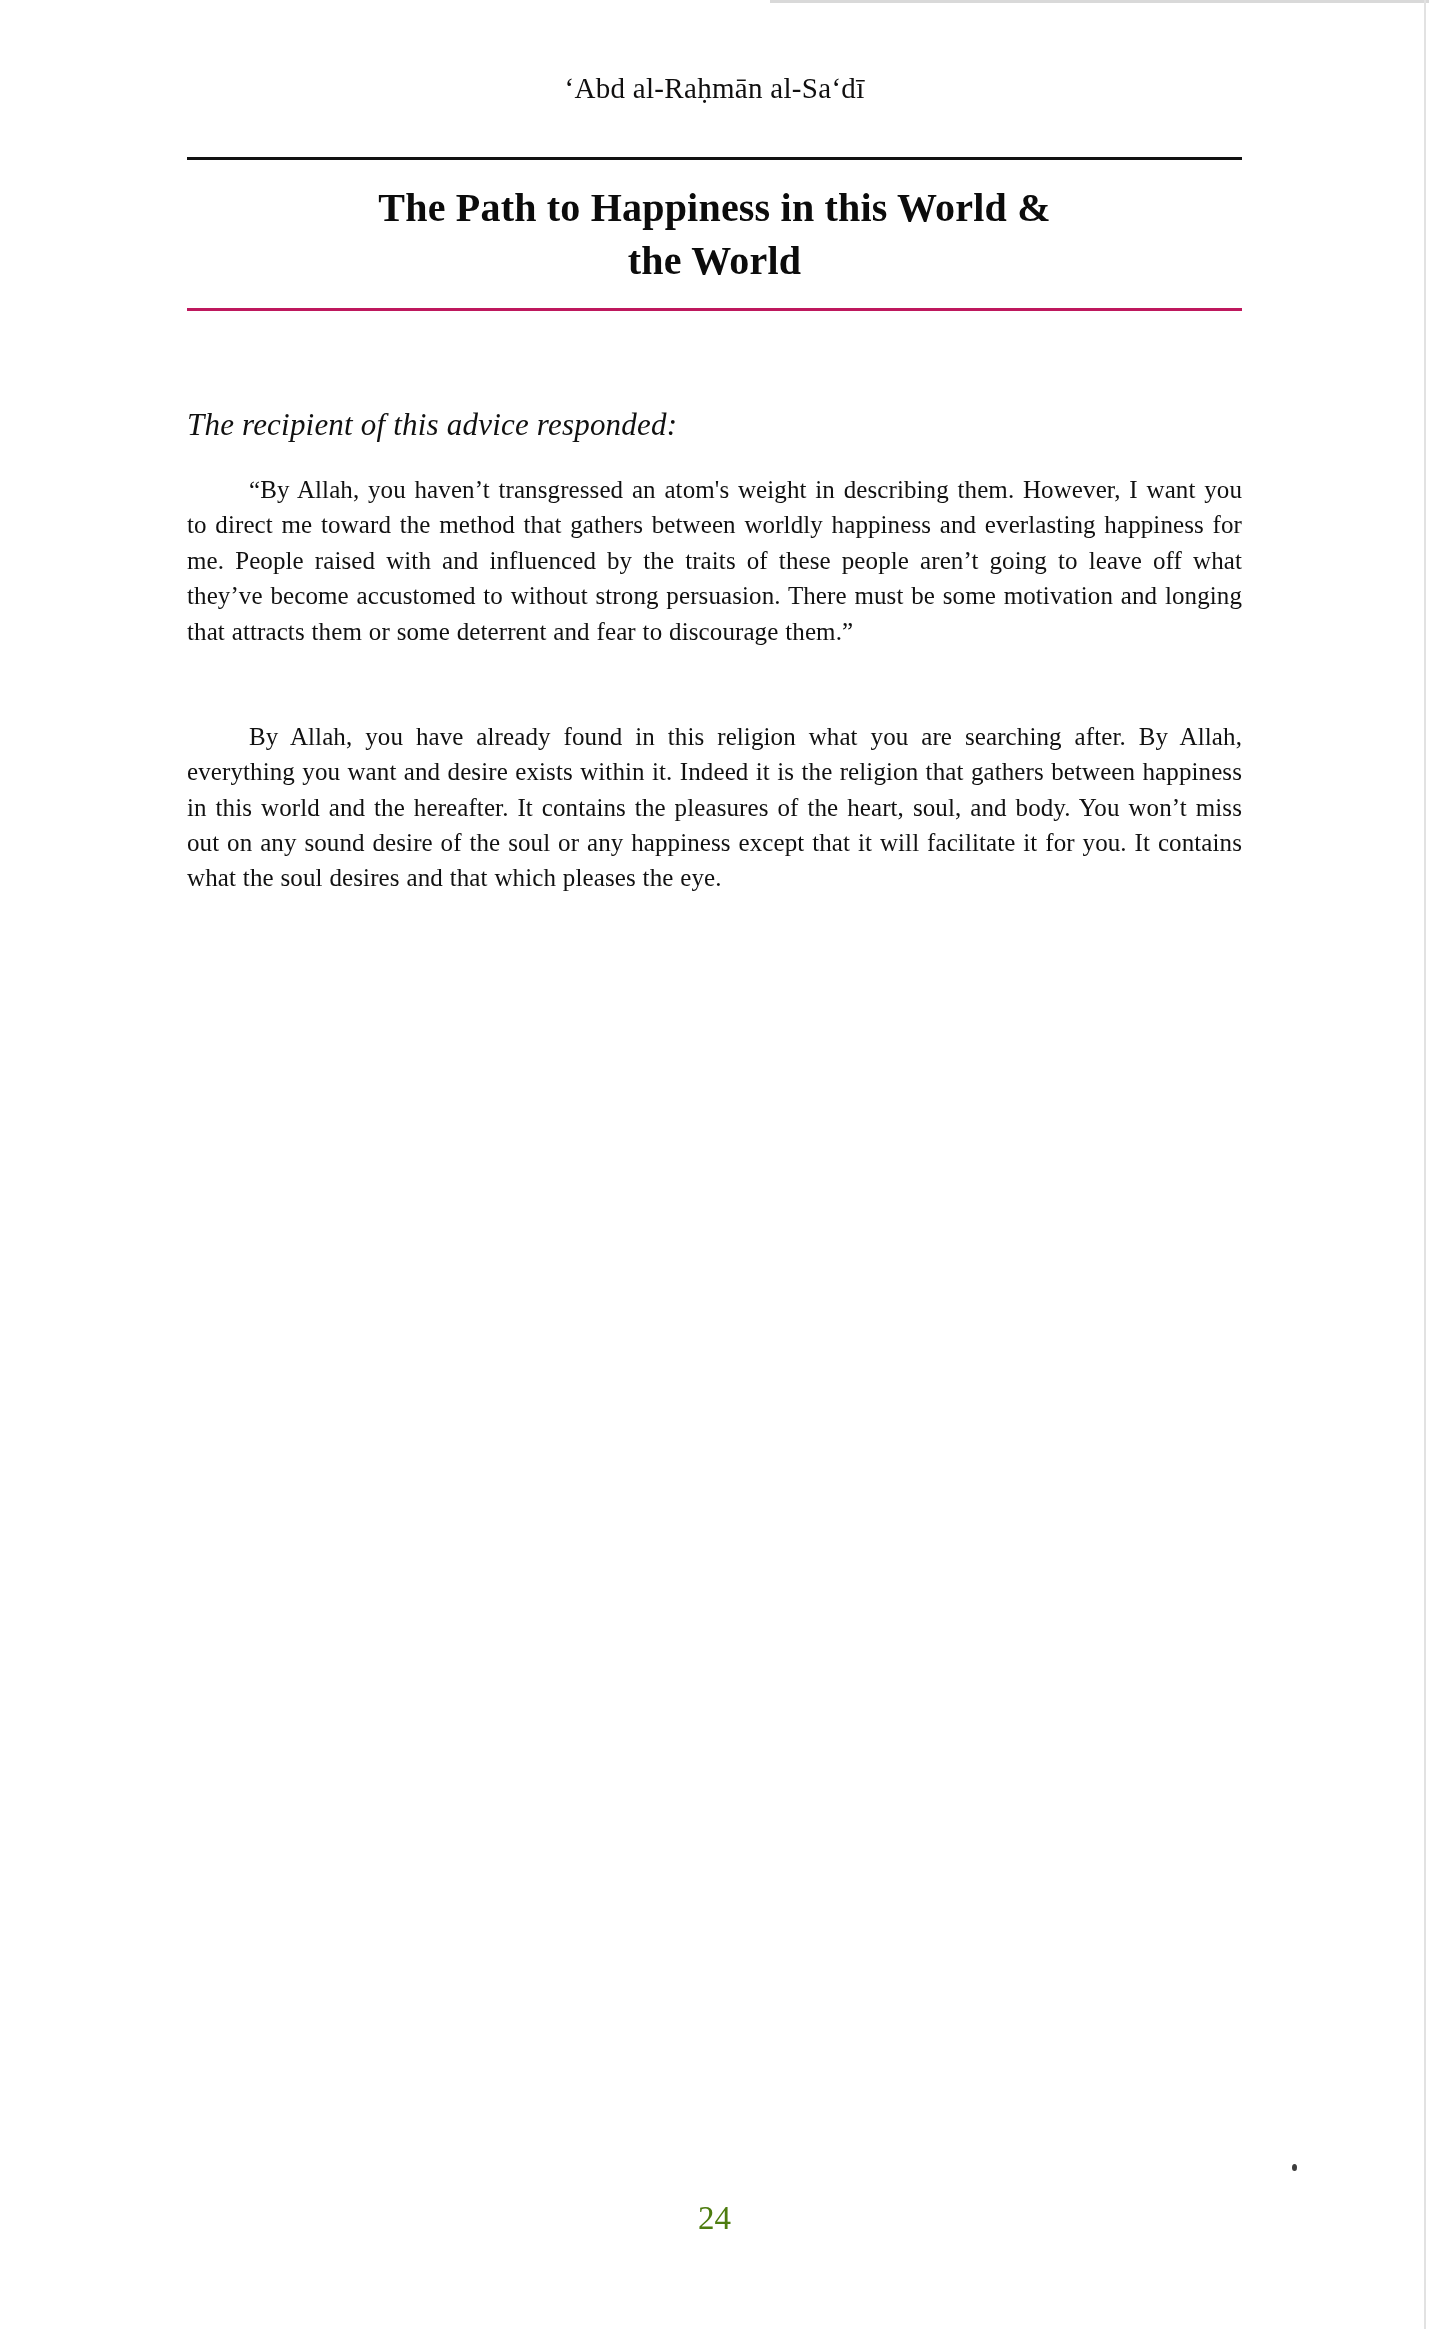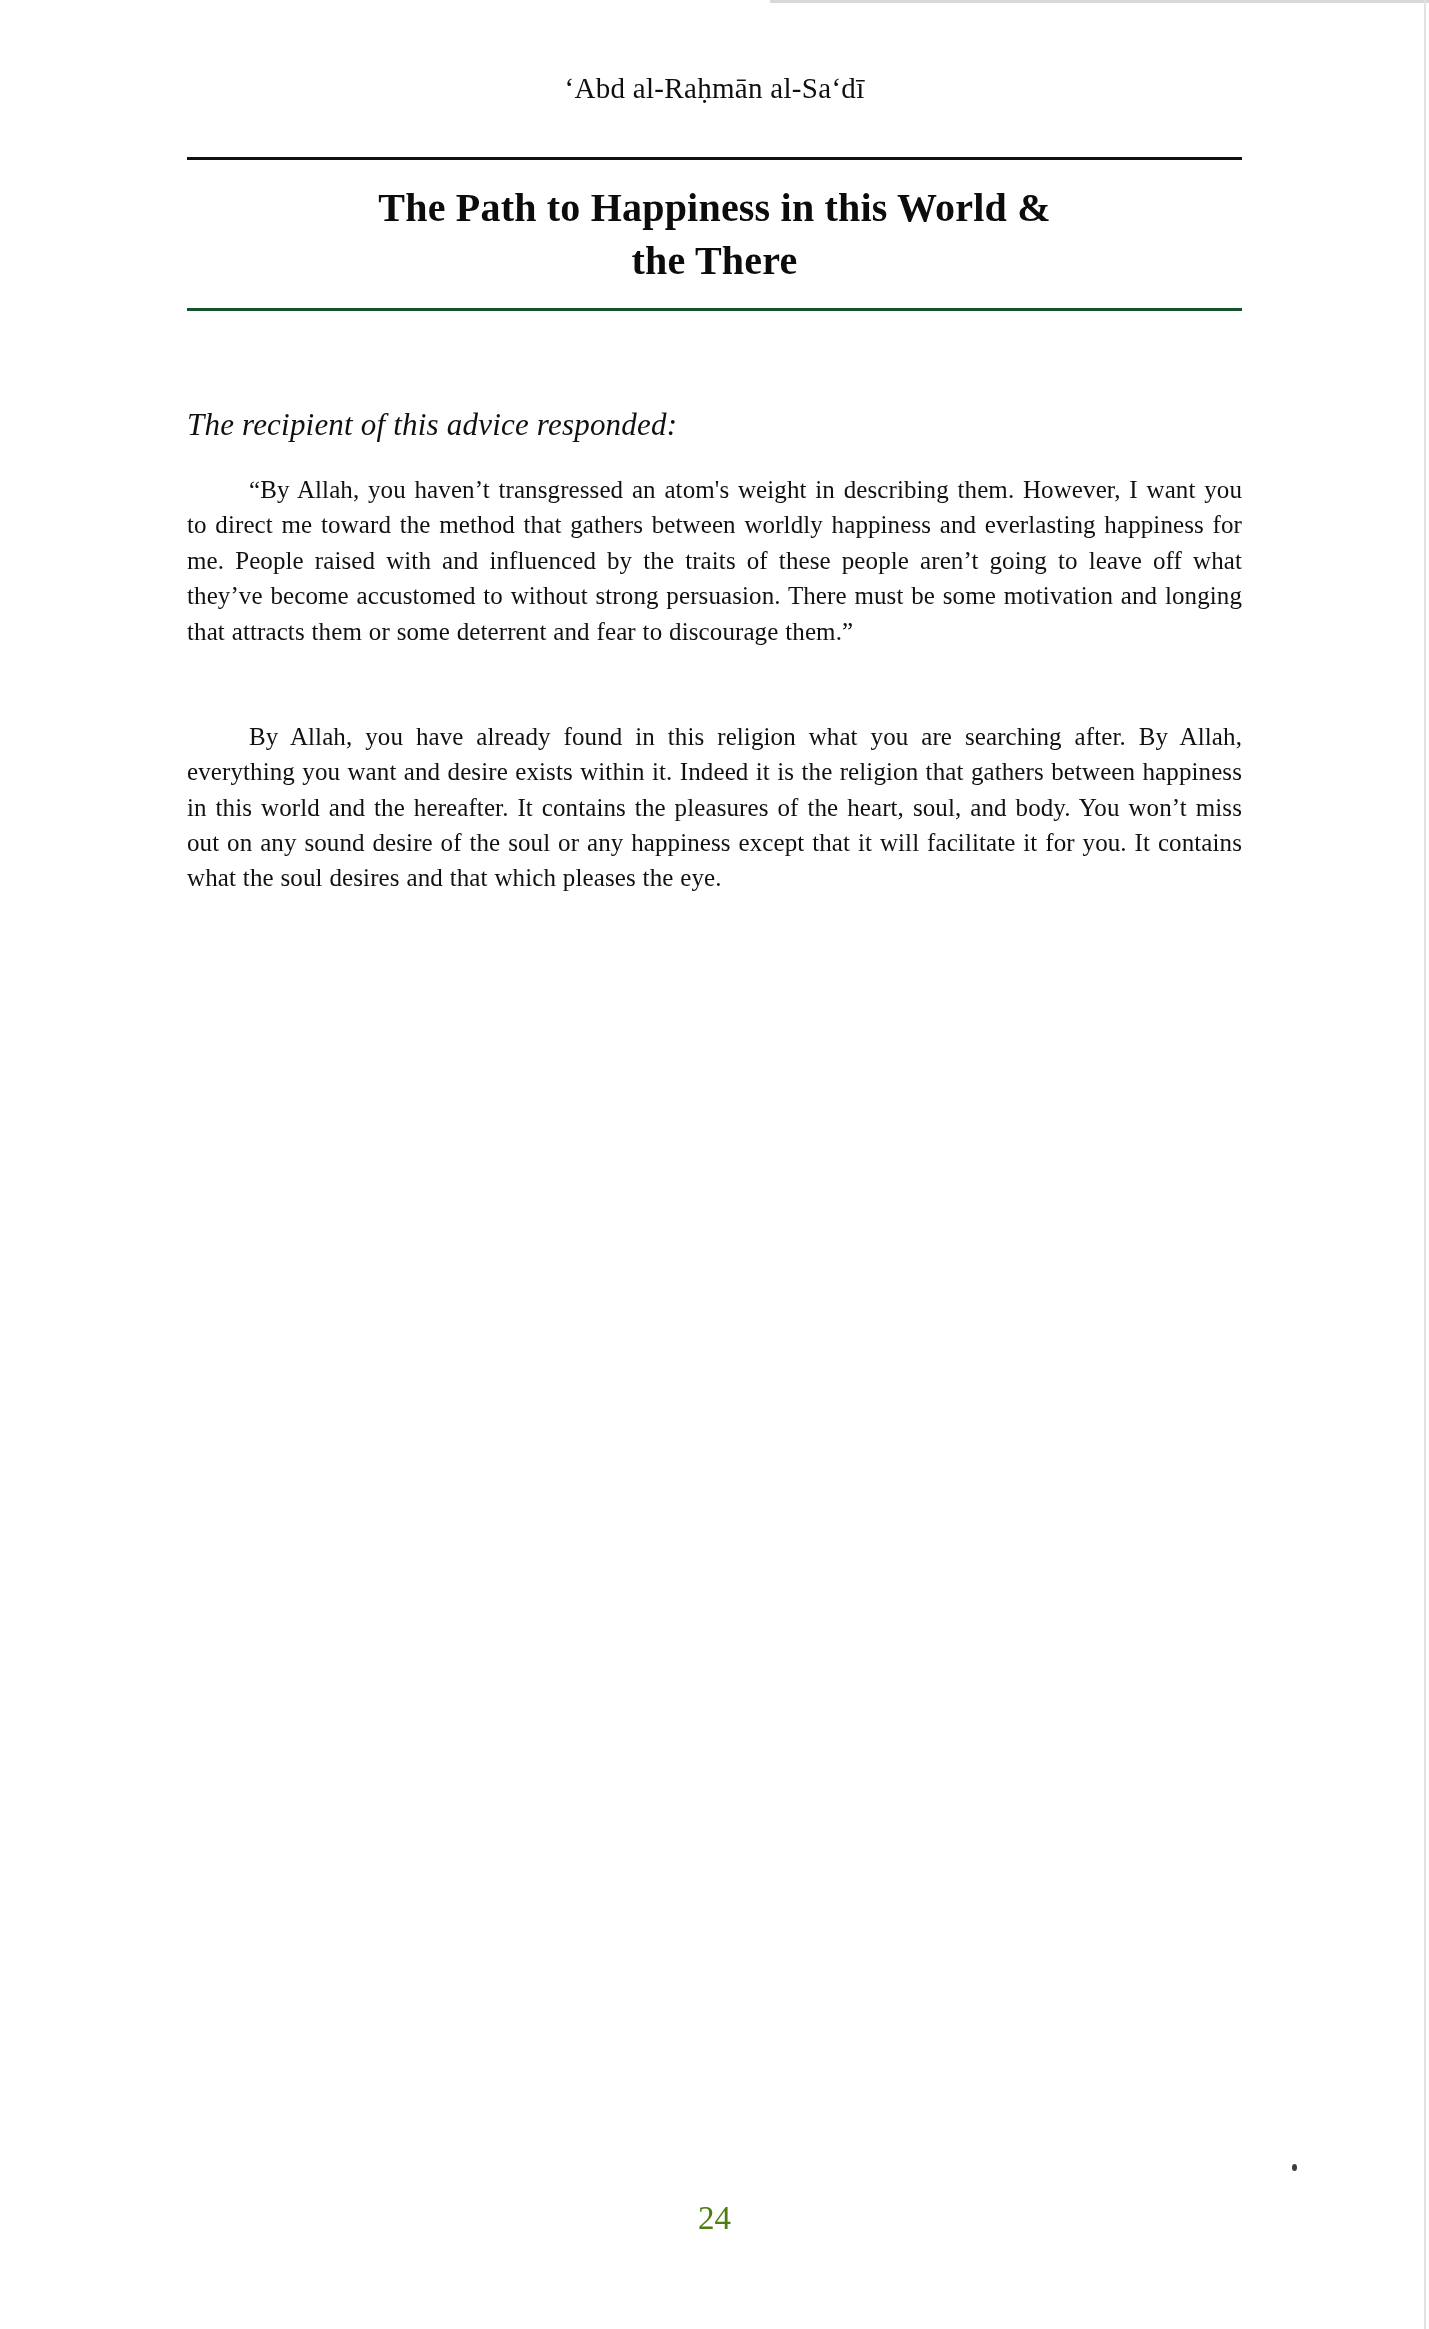--- a/index.html
+++ b/index.html
@@ -56,21 +56,21 @@
     letter-spacing: 0.3px;
     margin-top: 72px;
     font-family: "Liberation Serif", serif;
     color: #100f0f;
   }
 
   .title-block {
     margin: 52px auto 0 auto;
     width: 1055px;
     border-top: 3px solid #111111;
-    border-bottom: 3px solid #14532d;
+    border-bottom: 3px solid #be185d;
     padding: 22px 0 20px 0;
   }
   .title-line {
     text-align: center;
     font-size: 40px;
     font-weight: bold;
     line-height: 1.32;
     letter-spacing: 0.2px;
     color: #0c0c0c;
   }
@@ -129,21 +129,21 @@
 
   <div class="scan-edge-top"></div>
   <div class="scan-edge-right"></div>
 
   <div class="content">
 
     <div class="running-head">‘Abd al-Raḥmān al-Sa‘dī</div>
 
     <div class="title-block">
       <div class="title-line">The Path to Happiness in this World &amp;</div>
-      <div class="title-line">the There</div>
+      <div class="title-line">the World</div>
     </div>
 
     <div class="body-area">
 
       <div class="speaker">The recipient of this advice responded:</div>
 
       <div class="para">“By Allah, you haven’t transgressed an atom's weight in describing them.  However, I want you to direct me toward the method that gathers between worldly happiness and everlasting happiness for me. People raised with and influenced by the traits of these people aren’t going to leave off what they’ve become accustomed to without strong persuasion. There must be some motivation and longing that attracts them or some deterrent and fear to discourage them.”</div>
 
       <div class="gap-lg"></div>
 

